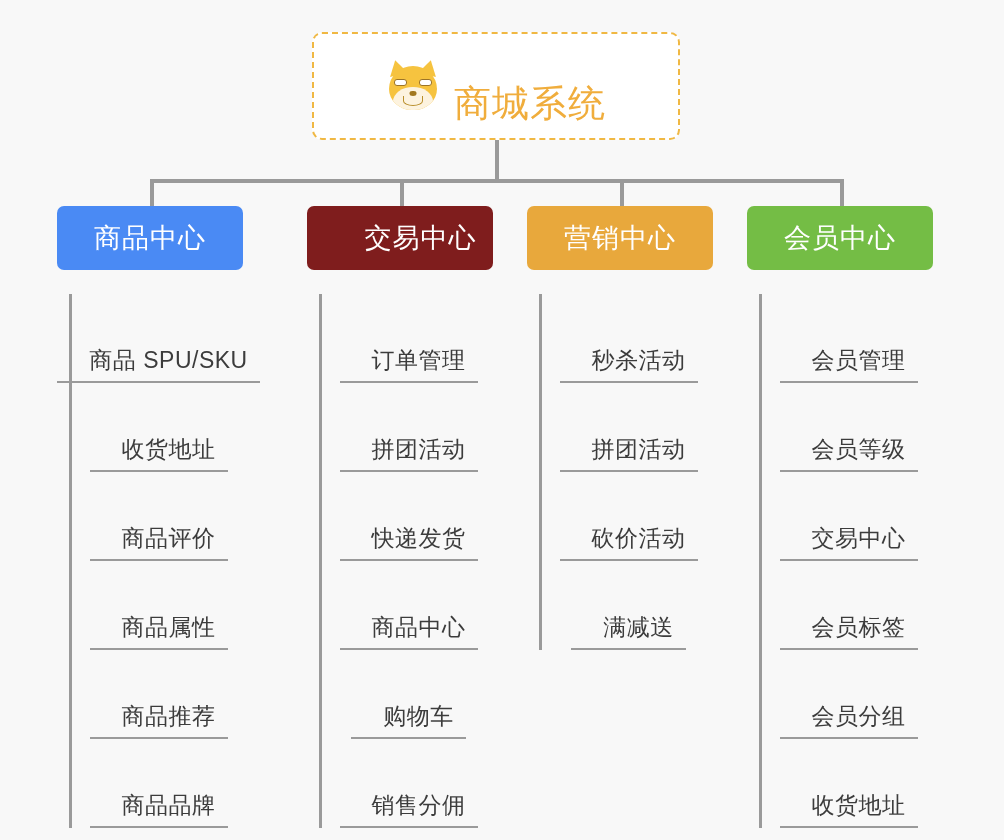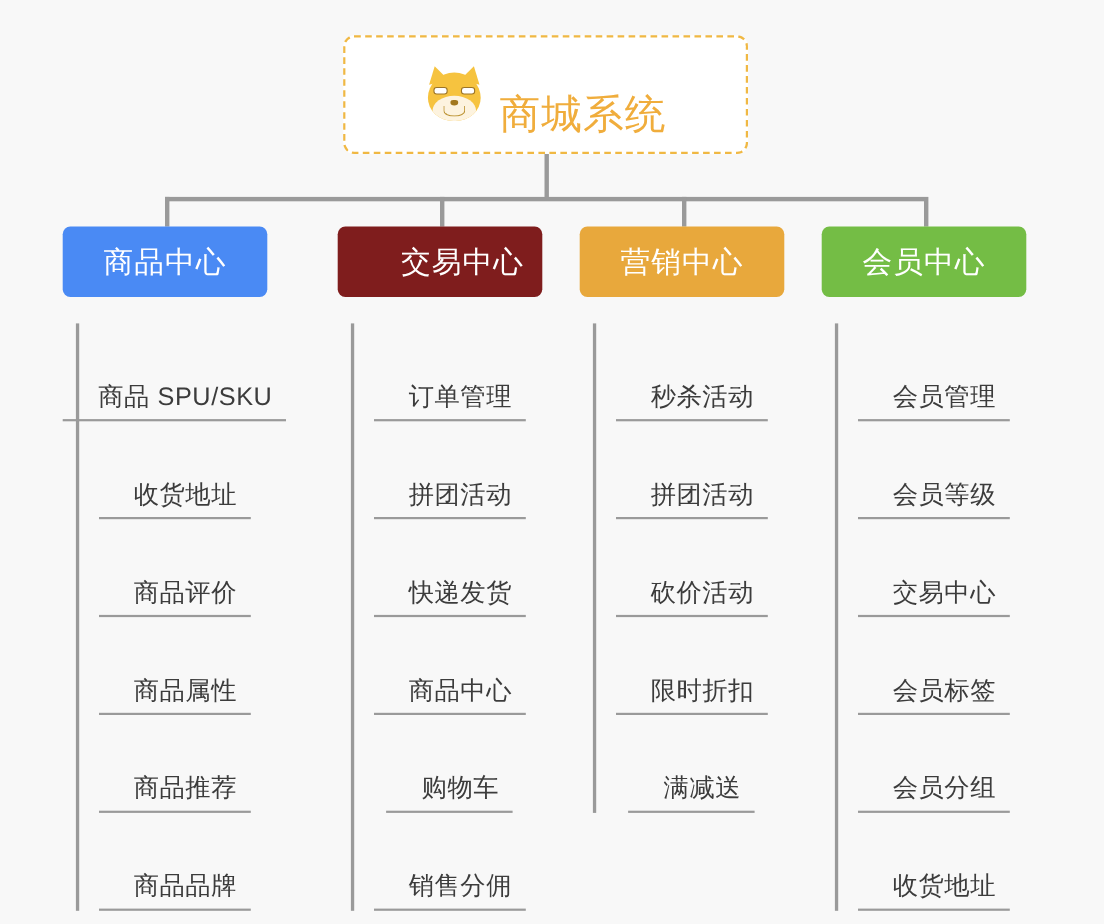--- a/index.html
+++ b/index.html
@@ -269,23 +269,20 @@
           <div class="leaf-row">
             <span class="leaf-underline"><span class="leaf-label">秒杀活动</span></span>
           </div>
           <div class="leaf-row">
             <span class="leaf-underline"><span class="leaf-label">拼团活动</span></span>
           </div>
           <div class="leaf-row">
             <span class="leaf-underline"><span class="leaf-label">砍价活动</span></span>
           </div>
           <div class="leaf-row">
-            <span class="leaf-underline"><span class="leaf-label">限时折扣</span></span>
-          </div>
-          <div class="leaf-row">
             <span class="leaf-underline"><span class="leaf-label">满减送</span></span>
           </div>
         </div>
       </div>
       <div class="column" style="left: 747px; width: 186px;">
         <div class="cat-header" style="background: rgb(116, 189, 69);">会员中心</div>
         <div class="leaf-list">
           <div class="leaf-row">
             <span class="leaf-underline"><span class="leaf-label">会员管理</span></span>
           </div>

